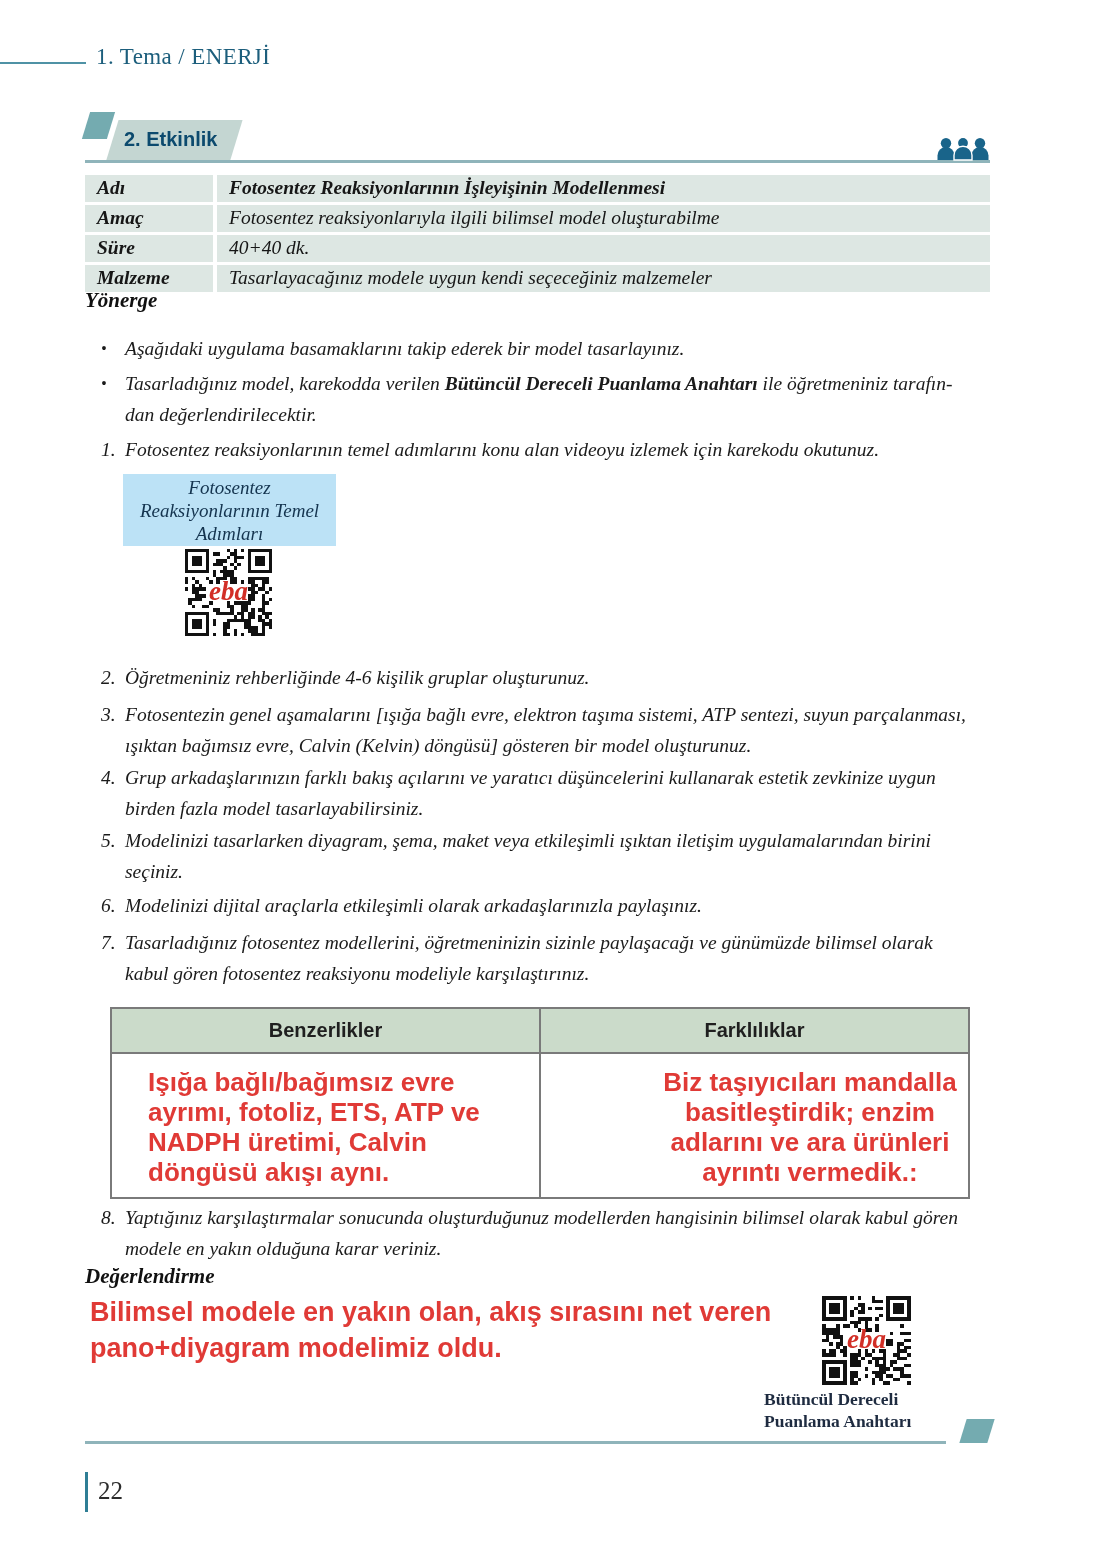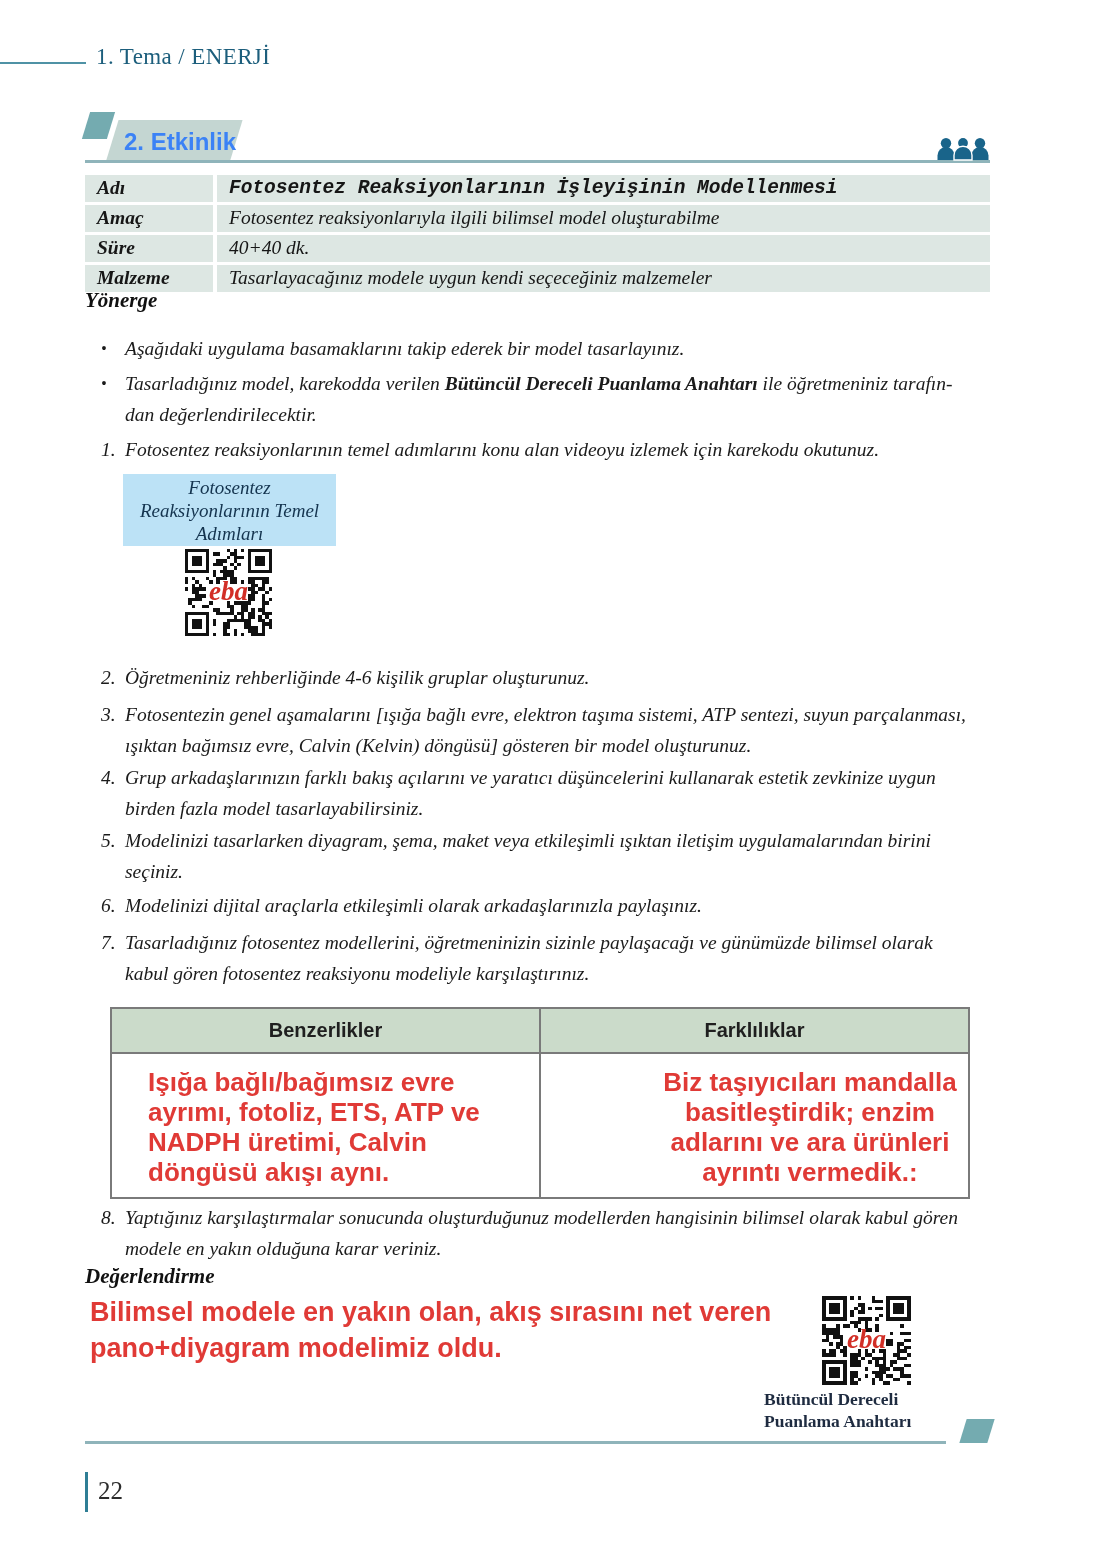--- a/index.html
+++ b/index.html
@@ -7,29 +7,29 @@
         font-family:"Liberation Serif",serif;color:#1b1b1b;overflow:hidden;}
 
   
   .header-rule{position:absolute;left:0;top:62px;width:86px;height:2px;background:#4f92a5;}
   .header-text{position:absolute;left:96px;top:44px;font-size:23px;color:#1c5e7c;letter-spacing:.4px;}
 
   
   .banner-square{position:absolute;left:86px;top:112px;width:25px;height:27px;background:#74abb0;transform:skewX(-17deg);}
   .banner-shape{position:absolute;left:112px;top:120px;width:124px;height:43px;background:#c4d6d2;transform:skewX(-17deg);}
   .banner-label{position:absolute;left:124px;top:128px;font-family:"Liberation Sans",sans-serif;
-                font-weight:bold;font-size:24px;color:#3b82f6;}
+                font-weight:bold;font-size:20px;color:#0c4a6e;}
   .banner-rule{position:absolute;left:85px;top:160px;width:905px;height:3px;background:#8fb4ba;}
   .people-icon{position:absolute;left:936px;top:137px;width:54px;height:24px;}
 
   
   .info-table{position:absolute;left:85px;top:172px;width:905px;border-collapse:separate;border-spacing:0 3px;}
   .info-table td{background:#dde7e3;padding:2px 10px 3px 12px;font-size:19.5px;font-style:italic;color:#161616;}
   .info-table td.lbl{width:106px;font-weight:bold;border-right:4px solid #fff;}
-  .info-table tr.first td.val{font-weight:bold;font-family:Liberation Mono, monospace;}
+  .info-table tr.first td.val{font-weight:bold;}
 
   
   .sec-title{position:absolute;left:85px;font-weight:bold;font-style:italic;font-size:21px;color:#101010;}
   .flowitem{position:absolute;left:85px;width:908px;display:flex;font-style:italic;
             font-size:19.5px;line-height:31px;color:#1b1b1b;}
   .flowitem .num{flex:0 0 40px;padding-left:16px;box-sizing:border-box;}
   .flowitem .txt{flex:1;white-space:pre-line;}
   .flowitem .txt b{font-weight:bold;}
   .flowitem.bullet .num{font-size:16px;}
 

